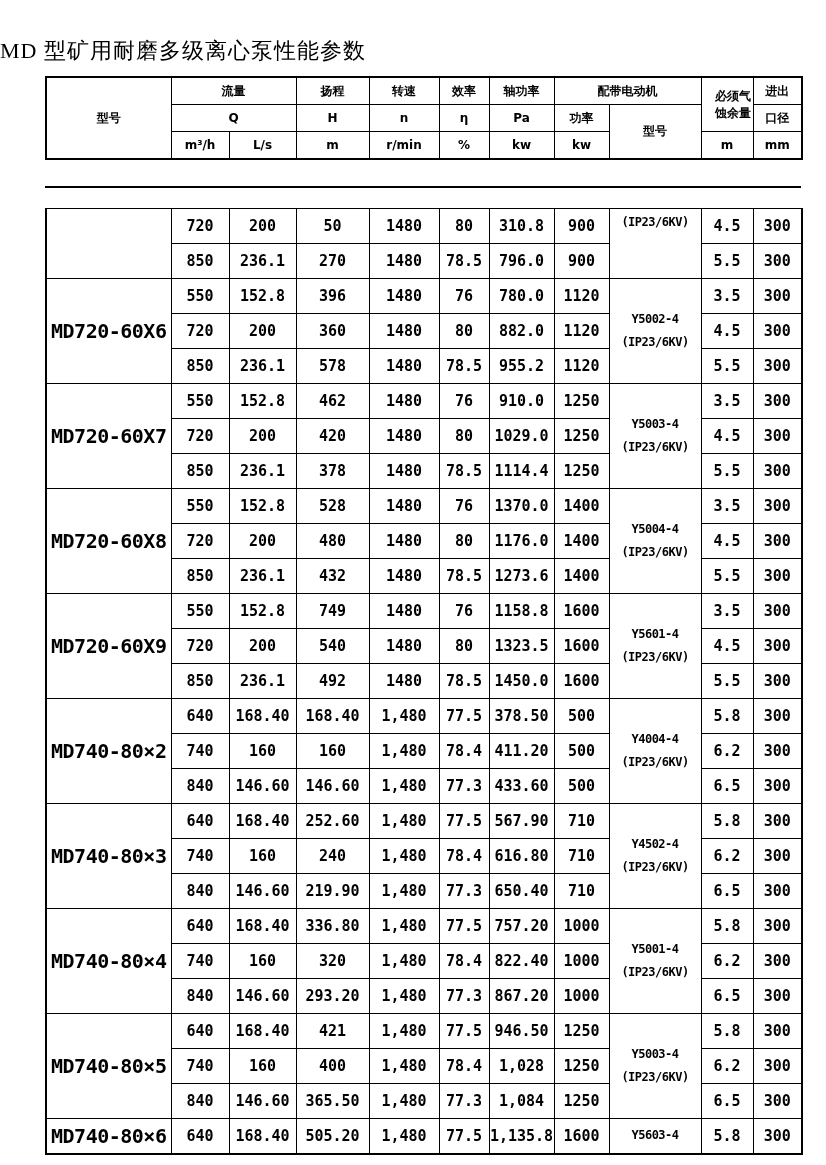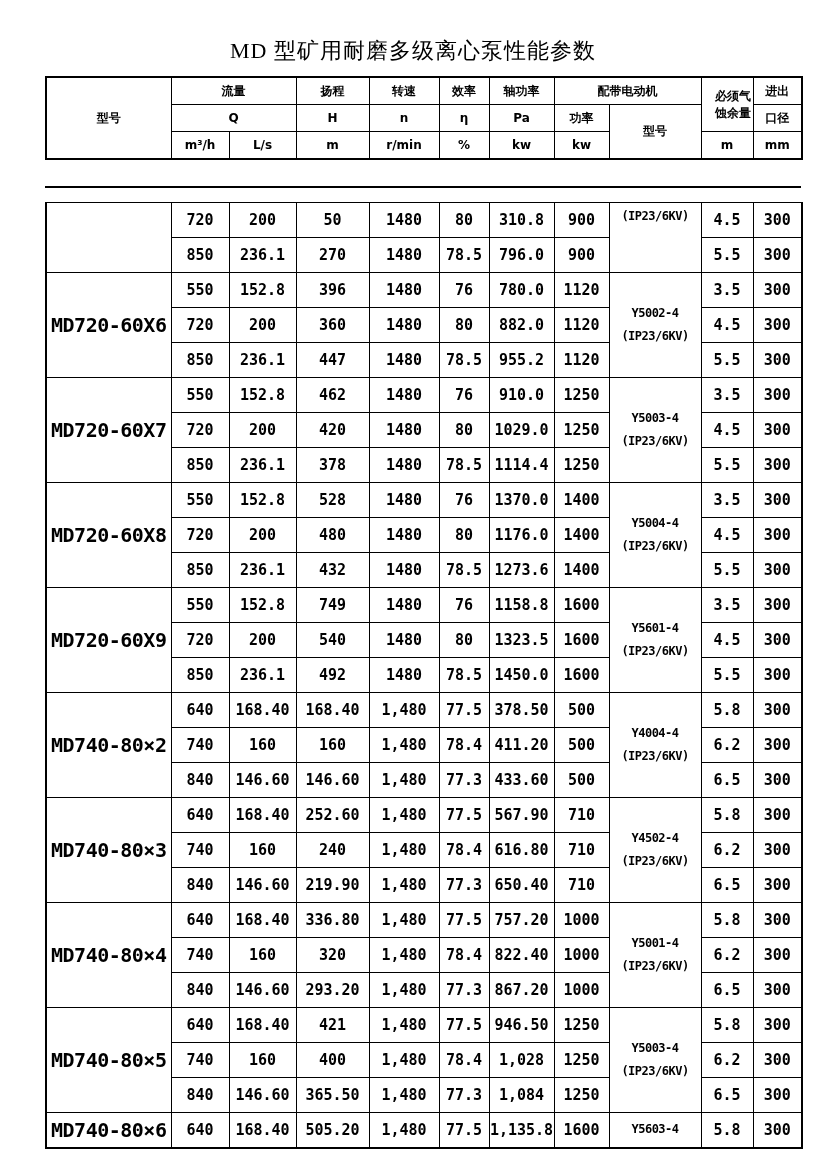--- a/index.html
+++ b/index.html
@@ -10,21 +10,20 @@
   }
   .page {
     position: relative;
     width: 826px;
     height: 1165px;
     background: #ffffff;
     overflow: hidden;
   }
   .doc-title {
     padding-top: 36px;
-    text-align: center;
     font-family: "Liberation Serif", serif;
     font-size: 22px;
     font-weight: 500;
     letter-spacing: 1px;
   }
   .tables-area {
     margin-left: 45px;
     width: 756px;
   }
   table {
@@ -49,21 +48,21 @@
     font-family: "DejaVu Sans", "Liberation Sans", sans-serif;
     font-size: 12px;
     font-weight: bold;
     height: 26px;
   }
   .header-table th.two-line div { line-height: 1.35; margin-left: 12px; }
   
   .data-wrapper {
     margin-top: 26px;
     border-top: 2px solid #000;
-    padding-top: 14px;
+    padding-top: 20px;
     width: 756px;
   }
   .data-table {
     border: 2px solid #000;
     border-top: 1px solid #000;
   }
   .data-table td {
     font-family: "DejaVu Sans Mono", "Liberation Mono", monospace;
     font-size: 15px;
     font-weight: bold;
@@ -208,21 +207,21 @@
               <td>1480</td>
               <td>80</td>
               <td>882.0</td>
               <td>1120</td>
               <td>4.5</td>
               <td>300</td>
             </tr>
             <tr>
               <td>850</td>
               <td>236.1</td>
-              <td>447</td>
+              <td>578</td>
               <td>1480</td>
               <td>78.5</td>
               <td>955.2</td>
               <td>1120</td>
               <td>5.5</td>
               <td>300</td>
             </tr>
             <tr>
               <td rowspan="3" class="model-cell">MD720-60X7</td>
               <td>550</td>

